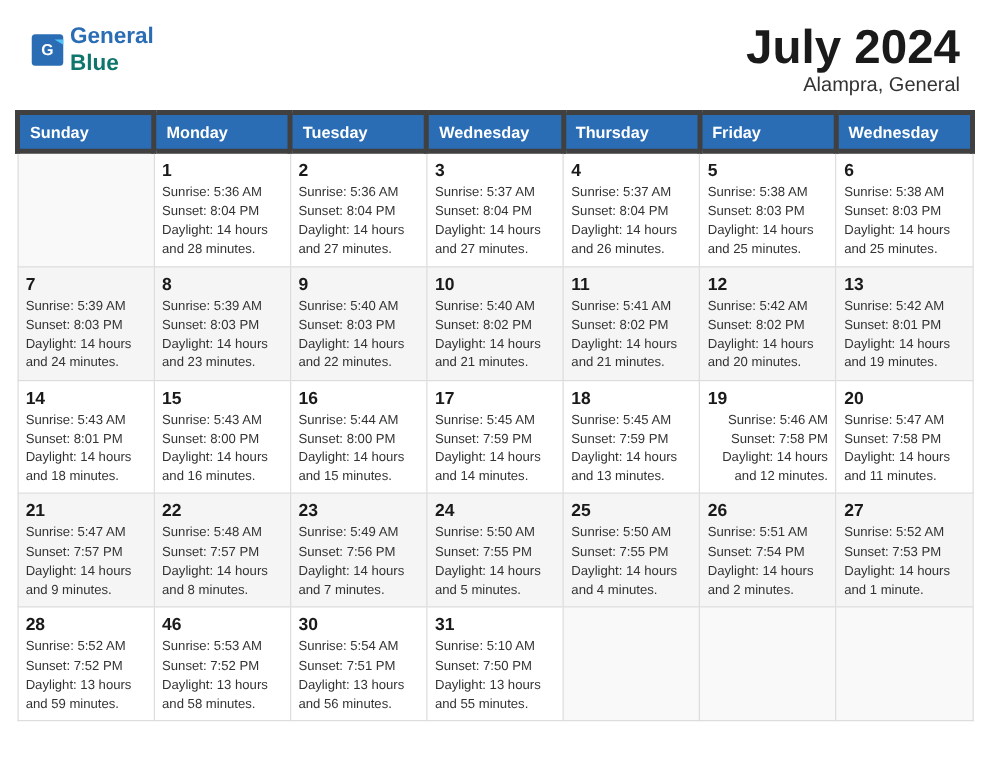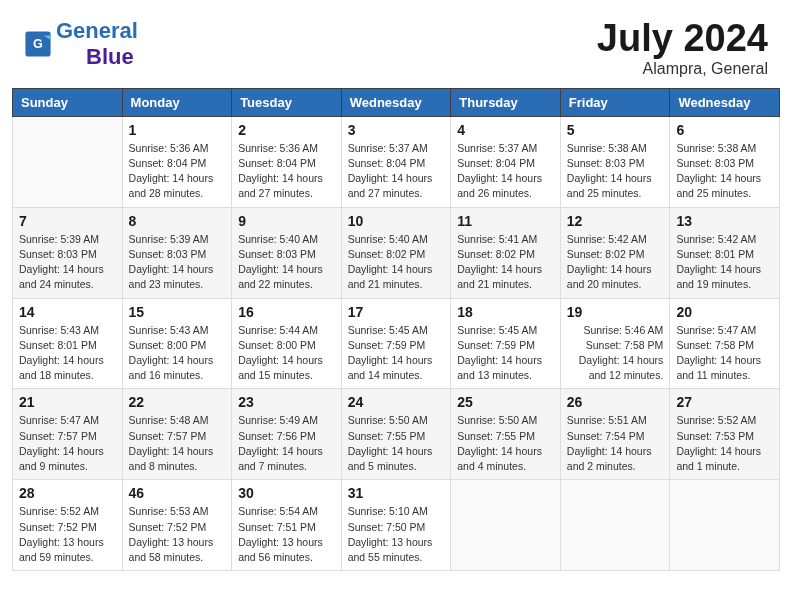--- a/index.html
+++ b/index.html
@@ -14,21 +14,21 @@
       justify-content: space-between;
       align-items: flex-start;
       padding: 18px 24px 10px 24px;
     }
     .logo {
       display: flex;
       align-items: center;
       gap: 4px;
     }
     .logo-text {
-      font-size: 22px;
+      font-size: 18px;
       font-weight: bold;
       color: #1a1a1a;
       line-height: 1.2;
     }
     .logo-text span {
       color: #2a6db5;
     }
     .logo-icon {
       width: 28px;
       height: 28px;
@@ -55,21 +55,21 @@
     .calendar-wrapper {
       padding: 0 12px 12px 12px;
     }
     .calendar th {
       background: #2a6db5;
       color: #fff;
       font-size: 13px;
       font-weight: bold;
       text-align: left;
       padding: 6px 8px;
-      border: 1px solid #404040;
+      border: 4px solid #404040;
     }
     .calendar td {
       vertical-align: top;
       border: 1px solid #ddd;
       padding: 5px 6px;
       width: calc(100% / 7);
       min-height: 80px;
       background: #fff;
       font-size: 11px;
       color: #333;
@@ -108,21 +108,21 @@
 <div class="header">
   <div class="logo">
     <svg class="logo-icon" viewBox="0 0 40 40">
       <rect x="2" y="2" width="36" height="36" rx="4" fill="#2a6db5"></rect>
       <text x="20" y="26" font-size="18" font-weight="bold" fill="white" text-anchor="middle" font-family="Arial">G</text>
       <polygon points="28,8 38,14 38,8" fill="#4fc3f7"></polygon>
     </svg>
     <div>
       <div class="logo-text">
         <span>General</span><br>
-        <span style="color:#4c1d95;margin-left:30px;">Blue</span>
+        <span style="color:#0f766e;">Blue</span>
       </div>
     </div>
   </div>
   <div class="title-block">
     <div class="month-title">July 2024</div>
     <div class="location">Alampra, General</div>
   </div>
 </div>
 
 <div class="calendar-wrapper">

